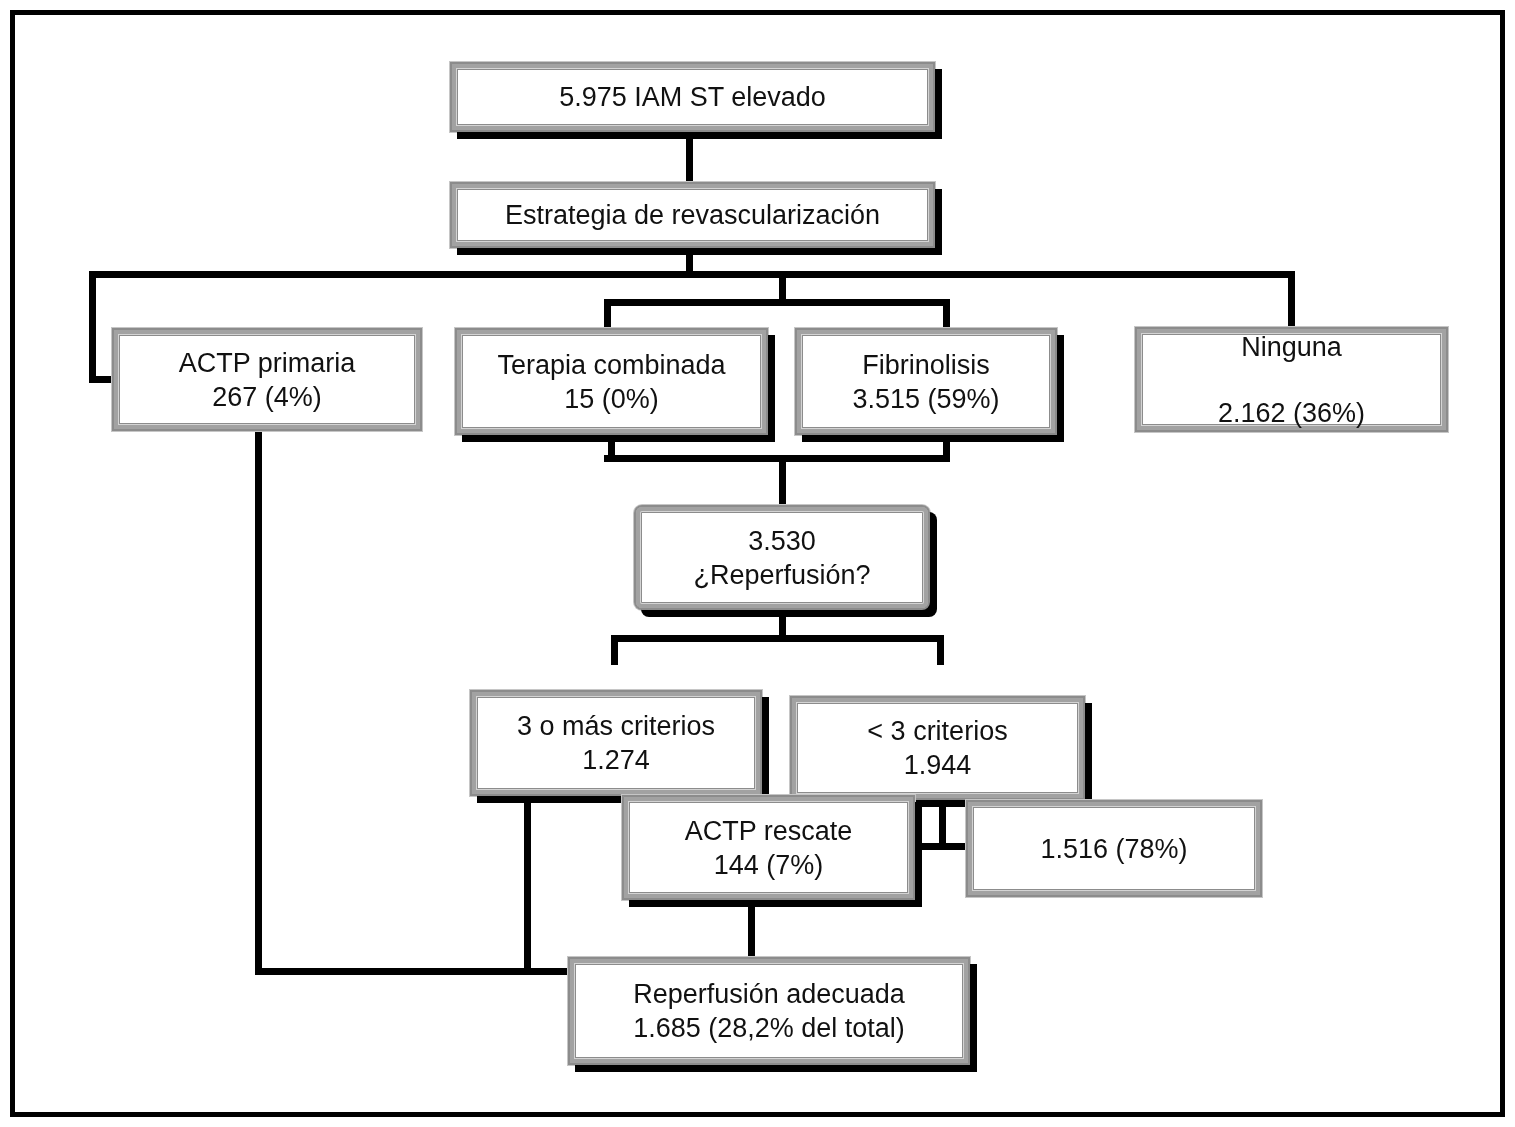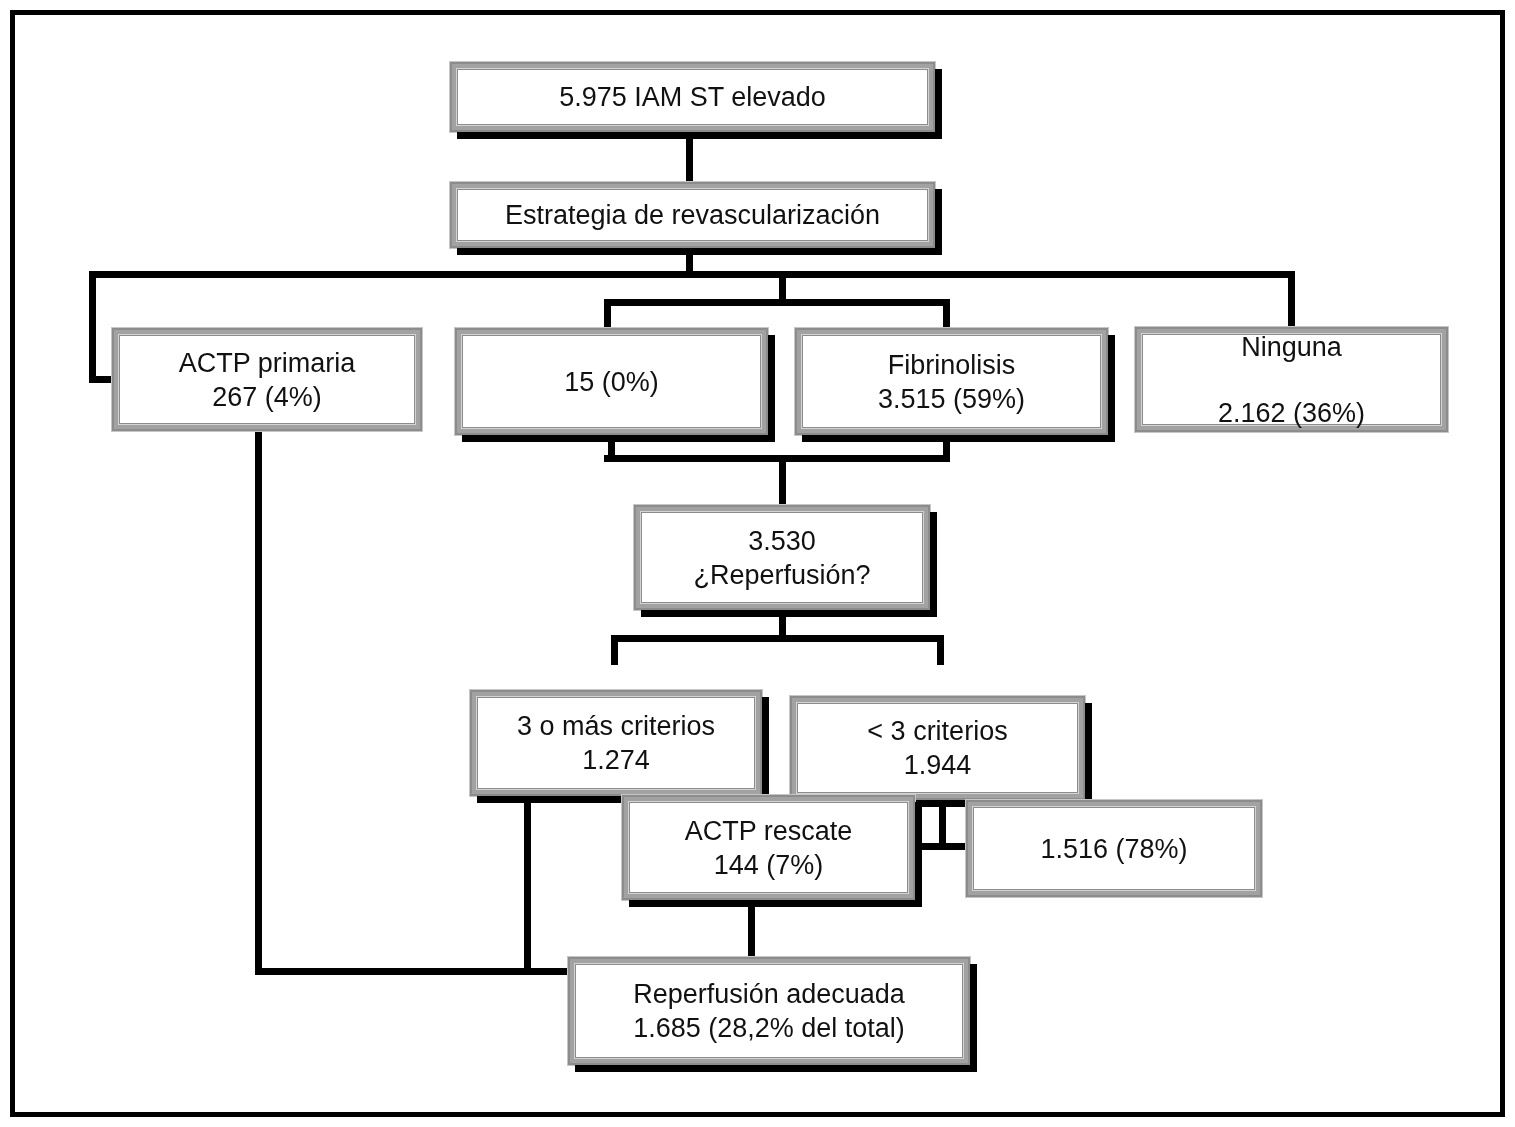--- a/index.html
+++ b/index.html
@@ -54,23 +54,23 @@
   .line {
     position: absolute;
     background: #000000;
     z-index: 1;
   }
   
   .b-iam        { left: 450px; top: 62px;  width: 485px; height: 70px; }
   .b-estr       { left: 450px; top: 182px; width: 485px; height: 66px; }
   .b-actp1      { left: 112px; top: 328px; width: 310px; height: 103px; }
   .b-terapia    { left: 455px; top: 328px; width: 313px; height: 107px; }
-  .b-fibri      { left: 795px; top: 328px; width: 313px; height: 107px; }
+  .b-fibri      { left: 795px; top: 328px; width: 262px; height: 107px; }
   .b-ninguna    { left: 1135px; top: 327px; width: 313px; height: 105px; gap: 32px; }
-  .b-reperf     { left: 634px; top: 505px; width: 296px; height: 105px; }
+  .b-reperf     { left: 634px; top: 505px; width: 296px; height: 105px; border-radius: 8px; }
   .b-crit3      { left: 470px; top: 662px; width: 292px; height: 106px; margin-top: 28px; }
   .b-critlt3    { left: 790px; top: 662px; width: 295px; height: 104px; margin-top: 34px; }
   .b-rescate    { left: 622px; top: 795px; width: 293px; height: 105px; align-items: center; }
   .b-norescate  { left: 966px; top: 800px; width: 296px; height: 97px; }
   .b-adecuada   { left: 568px; top: 957px; width: 402px; height: 108px; }
 </style>
 </head>
 <body>
 
 <div class="frame"></div>
@@ -107,20 +107,21 @@
 <div class="box shadow b-estr">
   <span>Estrategia de revascularización</span>
 </div>
 
 <div class="box b-actp1">
   <span>ACTP primaria</span>
   <span>267 (4%)</span>
 </div>
 
 <div class="box shadow b-terapia">
+  <span>Terapia combinada</span>
   <span>15 (0%)</span>
 </div>
 
 <div class="box shadow b-fibri">
   <span>Fibrinolisis</span>
   <span>3.515 (59%)</span>
 </div>
 
 <div class="box b-ninguna">
   <span>Ninguna</span>

